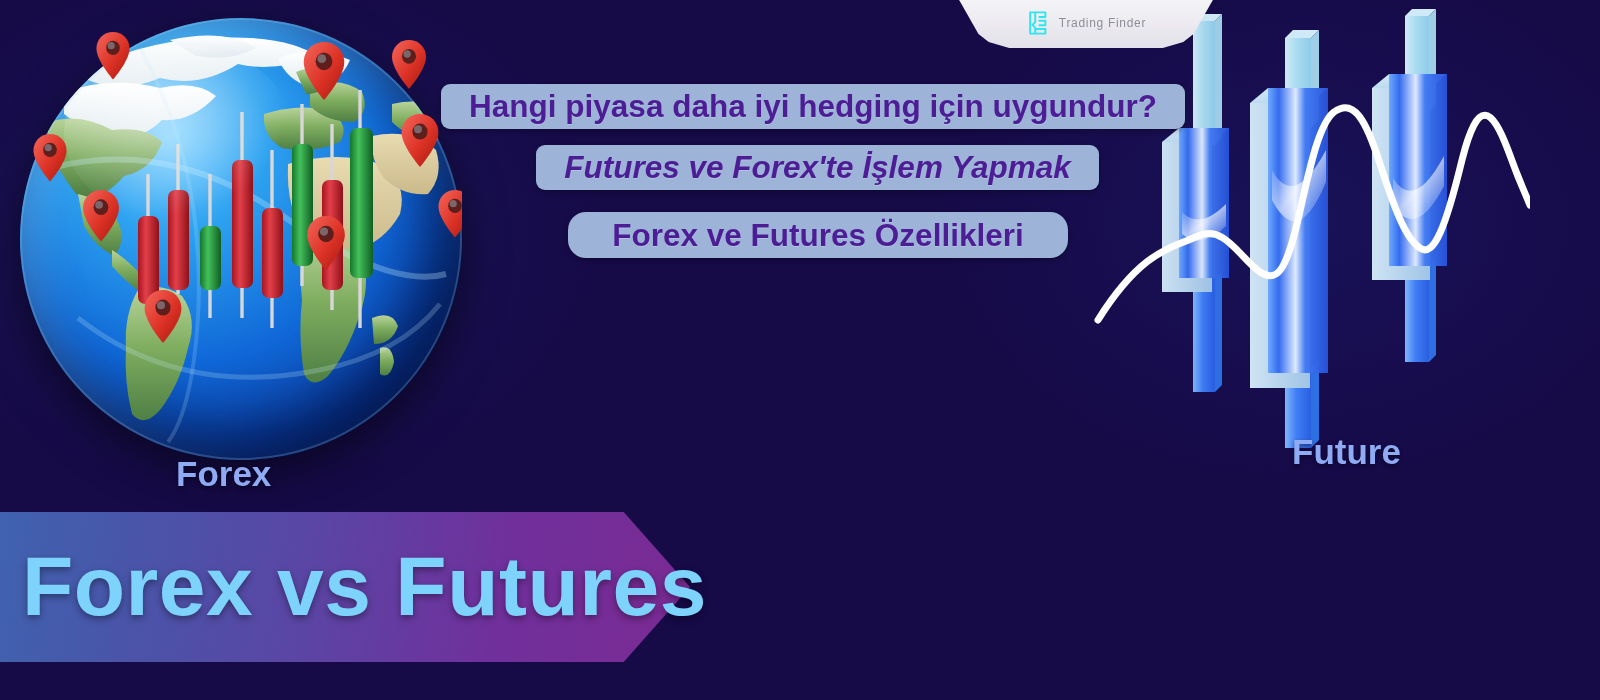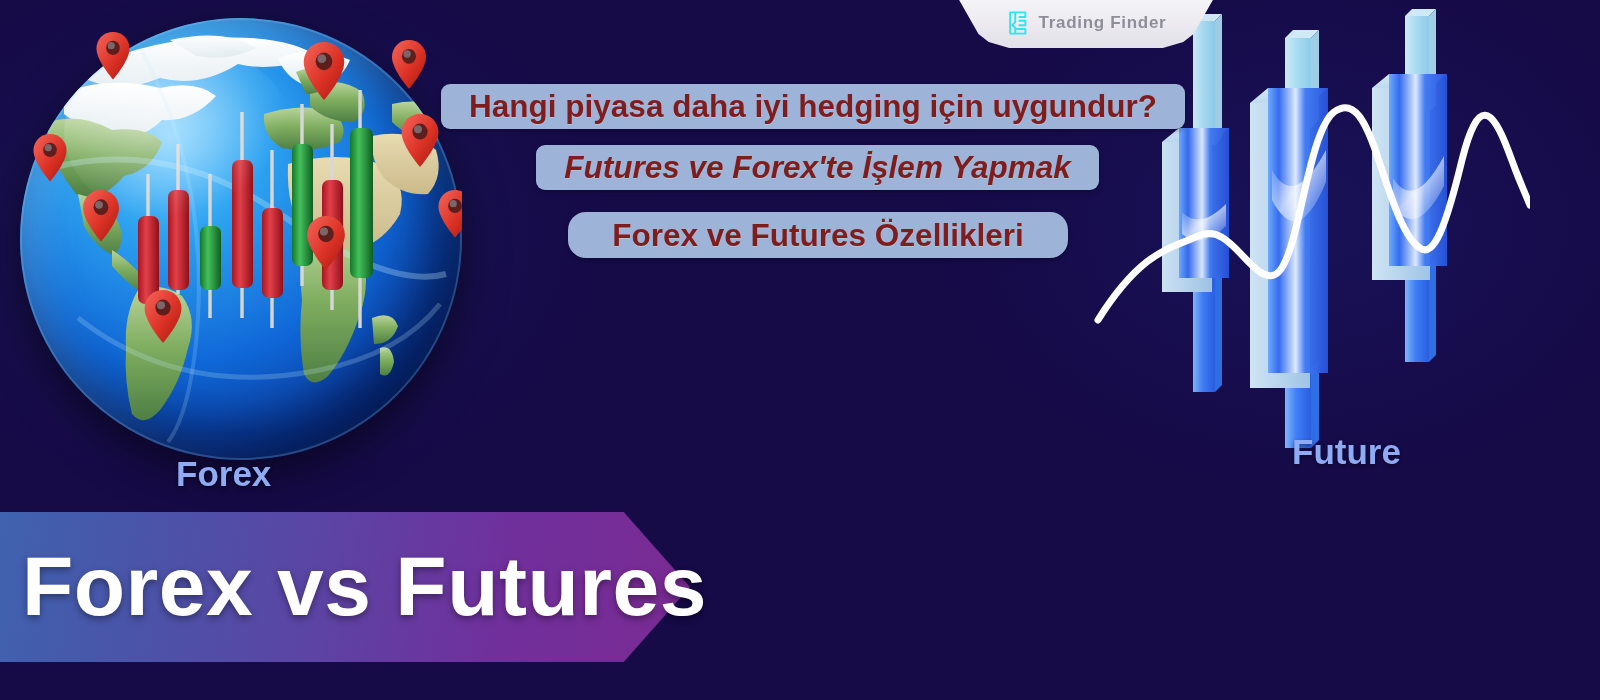--- a/index.html
+++ b/index.html
@@ -20,30 +20,30 @@
   
   .logo-tab{
     position:absolute;left:958px;top:-2px;width:256px;height:50px;
     background:linear-gradient(180deg,#f4f4f7 0%,#eceaf0 55%,#e2e0e8 100%);
     clip-path:polygon(0% 0%, 100% 0%, 92% 72%, 88% 88%, 80% 100%, 20% 100%, 12% 88%, 8% 72%);
     display:flex;align-items:center;justify-content:center;gap:9px;
     box-shadow:0 2px 6px rgba(0,0,0,.35);
   }
   .logo-mark{width:24px;height:26px;display:block;flex:0 0 auto;}
   .logo-text{
-    font-size:17px;letter-spacing:.7px;color:#8e8e99;font-weight:700;
+    font-size:12px;letter-spacing:.7px;color:#8e8e99;font-weight:400;
     white-space:nowrap;
   }
 
   
   .pill{
     position:absolute;
     background:#9db4d8;
     border-radius:9px;
-    color:#7f1d1d;
+    color:#4c1d95;
     font-weight:700;
     display:flex;align-items:center;justify-content:center;
     box-shadow:0 2px 5px rgba(0,0,0,.30);
     white-space:nowrap;
     text-shadow:0 1px 0 rgba(255,255,255,.18);
   }
   #pill0{left:441px;top:84px;width:744px;height:45px;font-size:31.5px;}
   #pill1{left:536px;top:145px;width:563px;height:45px;font-size:31.5px;font-style:italic;}
   #pill2{left:568px;top:212px;width:500px;height:46px;font-size:31.5px;border-radius:18px;}
 
@@ -58,21 +58,21 @@
   
   .title-banner{
     position:absolute;left:-8px;top:512px;width:698px;height:150px;
     background:linear-gradient(100deg,#3f63b0 0%,#4a54a8 22%,#5b45a4 46%,#70309c 72%,#7b2a93 100%);
     clip-path:polygon(0% 0%, 90.5% 0%, 100% 50%, 90.5% 100%, 0% 100%);
     border-radius:0 0 0 0;
     box-shadow:0 6px 22px rgba(0,0,0,.40);
   }
   .title-text{
     position:absolute;left:22px;top:527px;
-    font-size:84px;font-weight:700;color:#ffffff;letter-spacing:.5px;
+    font-size:84px;font-weight:700;color:#7dd3fc;letter-spacing:.5px;
     text-shadow:0 3px 7px rgba(0,0,0,.38);
     line-height:118px;
   }
 
   
   .globe-wrap{position:absolute;left:20px;top:18px;width:442px;height:442px;}
   .globe{
     position:absolute;inset:0;border-radius:50%;
     background:
       radial-gradient(circle at 34% 27%, #7fd2ff 0%, #2da2f0 22%, #1068d8 52%, #0a3fa8 76%, #06246b 96%);

